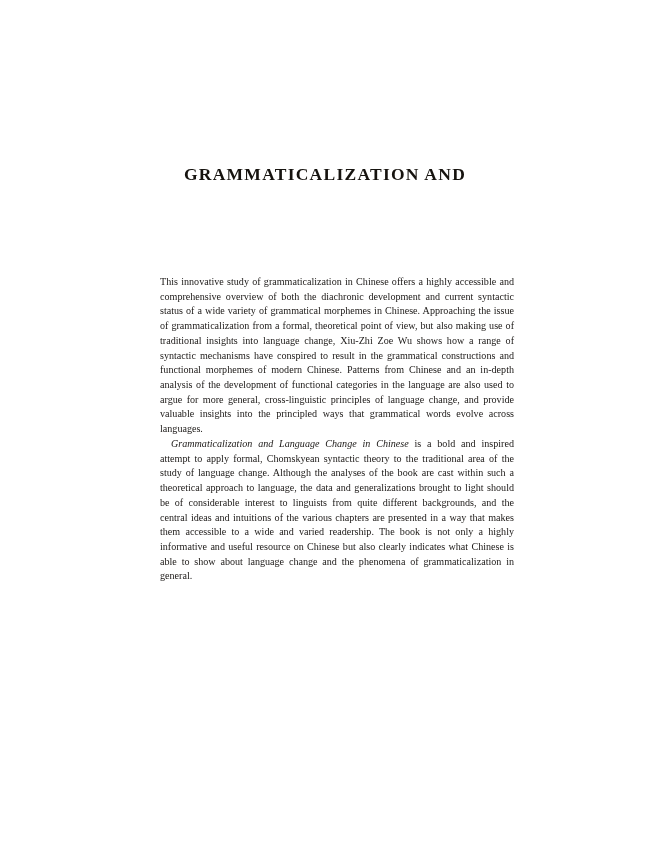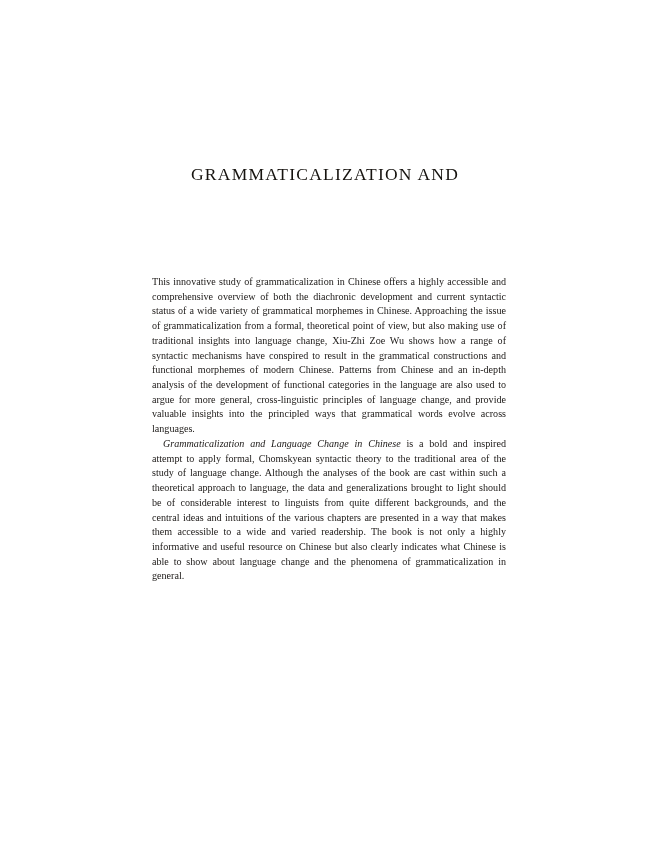--- a/index.html
+++ b/index.html
@@ -26,31 +26,31 @@
     top: 163px;
     width: 354px;
     text-align: center;
   }
 
   .title-line {
     font-family: "Liberation Serif", "DejaVu Serif", serif;
     font-size: 17.5px;
     line-height: 23px;
     letter-spacing: 1.25px;
-    font-weight: 400;
+    font-weight: 700;
     color: #16130f;
     white-space: nowrap;
     font-variant: normal;
     text-transform: uppercase;
   }
 
   
   .body-block {
     position: absolute;
-    left: 152px;
+    left: 160px;
     top: 275px;
     width: 354px;
   }
 
   .para {
     font-size: 10.1px;
     line-height: 14.72px;
     text-align: justify;
     text-justify: inter-word;
     color: #1b1816;

